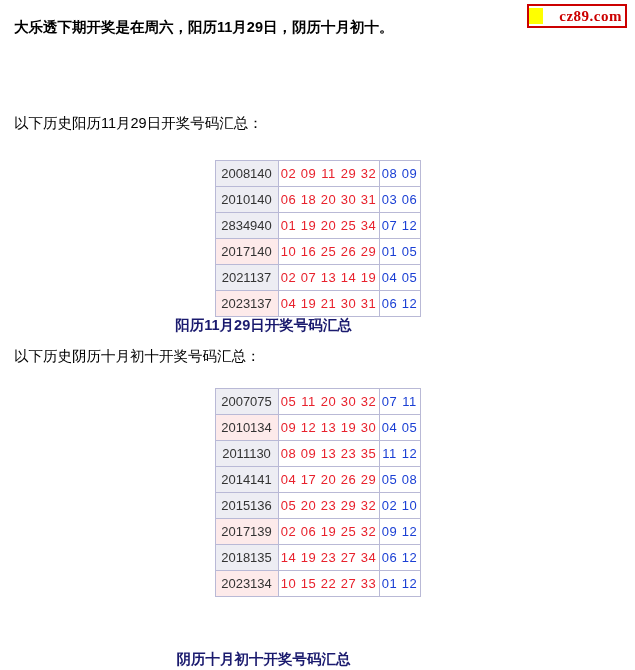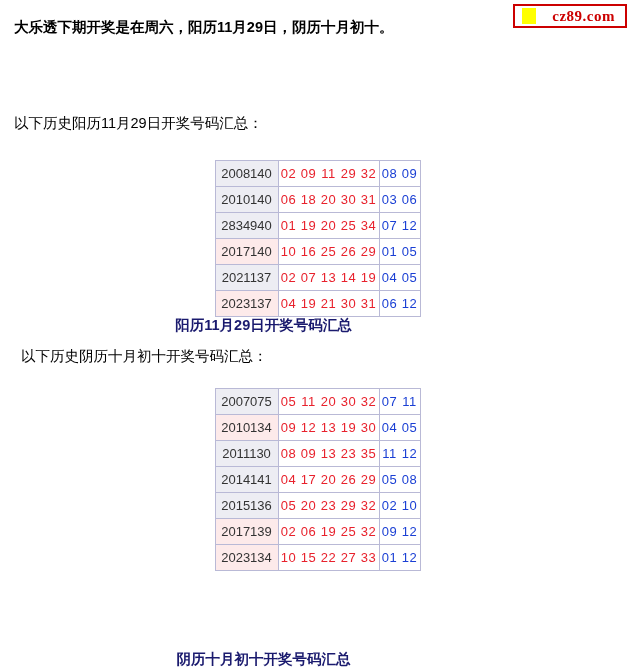--- a/index.html
+++ b/index.html
@@ -15,21 +15,21 @@
     color: #000000;
     overflow: hidden;
   }
 
   .logo-badge {
     position: absolute;
     top: 4px;
     right: 8px;
     border: 2px solid #cc0000;
     background: #ffffff;
-    padding: 1px 7px;
+    padding: 1px 0;
     display: flex;
     align-items: center;
     height: 18px;
     box-sizing: content-box;
     gap: 12px;
   }
   .logo-swatch {
     width: 14px;
     height: 16px;
     background: #ffff00;
@@ -47,21 +47,21 @@
 
   .para {
     font-size: 14.5px;
     line-height: 22px;
     margin: 0;
     padding: 0 14px;
     color: #000;
   }
   .para-intro { position: absolute; top: 16px; left: 0; font-weight: bold; }
   .para-sec1  { position: absolute; top: 112px; left: 0; }
-  .para-sec2  { position: absolute; top: 345px; left: 7px; }
+  .para-sec2  { position: absolute; top: 345px; left: 0; }
 
   .table-wrap {
     position: absolute;
     left: 0;
     width: 635px;
     display: flex;
     justify-content: center;
   }
   .wrap-1 { top: 160px; }
   .wrap-2 { top: 388px; }
@@ -198,20 +198,25 @@
           <td class="issue">2015136</td>
           <td class="reds"><span class="num">05</span><span class="num">20</span><span class="num">23</span><span class="num">29</span><span class="num">32</span></td>
           <td class="blues"><span class="num">02</span><span class="num">10</span></td>
         </tr>
         <tr>
           <td class="issue alt">2017139</td>
           <td class="reds"><span class="num">02</span><span class="num">06</span><span class="num">19</span><span class="num">25</span><span class="num">32</span></td>
           <td class="blues"><span class="num">09</span><span class="num">12</span></td>
         </tr>
         <tr>
+          <td class="issue">2018135</td>
+          <td class="reds"><span class="num">14</span><span class="num">19</span><span class="num">23</span><span class="num">27</span><span class="num">34</span></td>
+          <td class="blues"><span class="num">06</span><span class="num">12</span></td>
+        </tr>
+        <tr>
           <td class="issue alt">2023134</td>
           <td class="reds"><span class="num">10</span><span class="num">15</span><span class="num">22</span><span class="num">27</span><span class="num">33</span></td>
           <td class="blues"><span class="num">01</span><span class="num">12</span></td>
         </tr>
       </tbody>
   </table>
 </div>
 
 <div class="caption caption-2">阴历十月初十开奖号码汇总</div>
 

